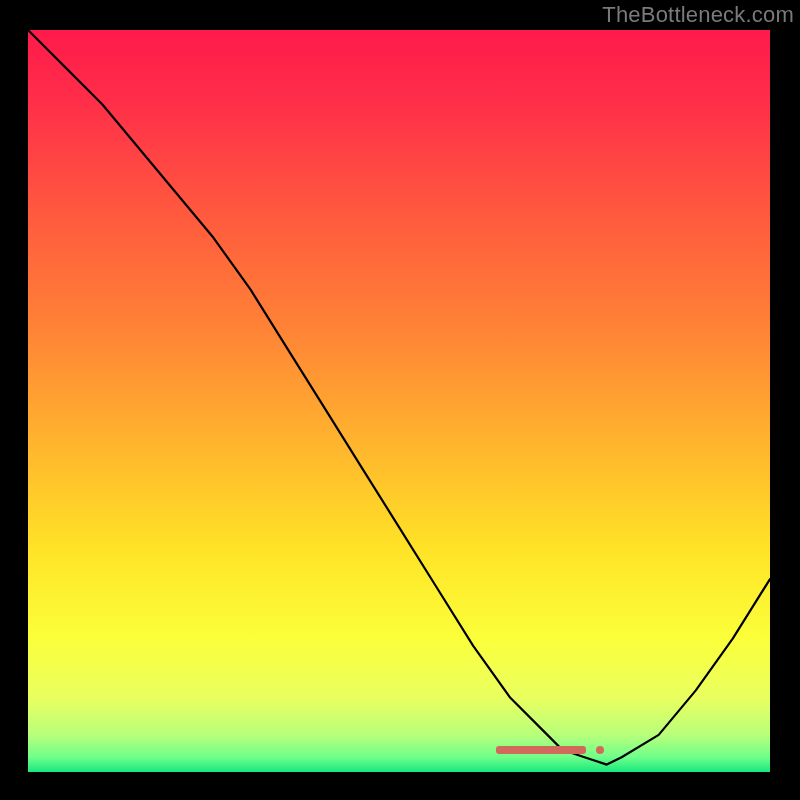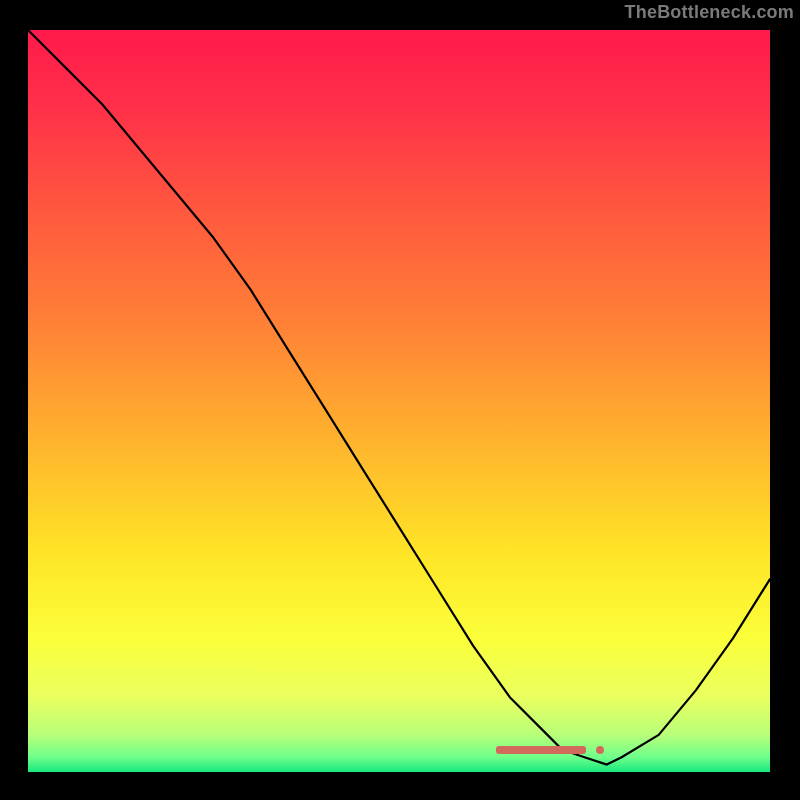--- a/index.html
+++ b/index.html
@@ -15,22 +15,22 @@
     position: relative;
     width: 800px;
     height: 800px;
     background: #000;
   }
   .watermark {
     position: absolute;
     top: 2px;
     right: 6px;
     color: #7a7a7a;
-    font-size: 18px;
-    font-weight: 700;
+    font-size: 22px;
+    font-weight: 400;
     letter-spacing: 0.2px;
     user-select: none;
     z-index: 5;
   }
   .plot {
     position: absolute;
     left: 28px;
     top: 30px;
     width: 742px;
     height: 742px;

